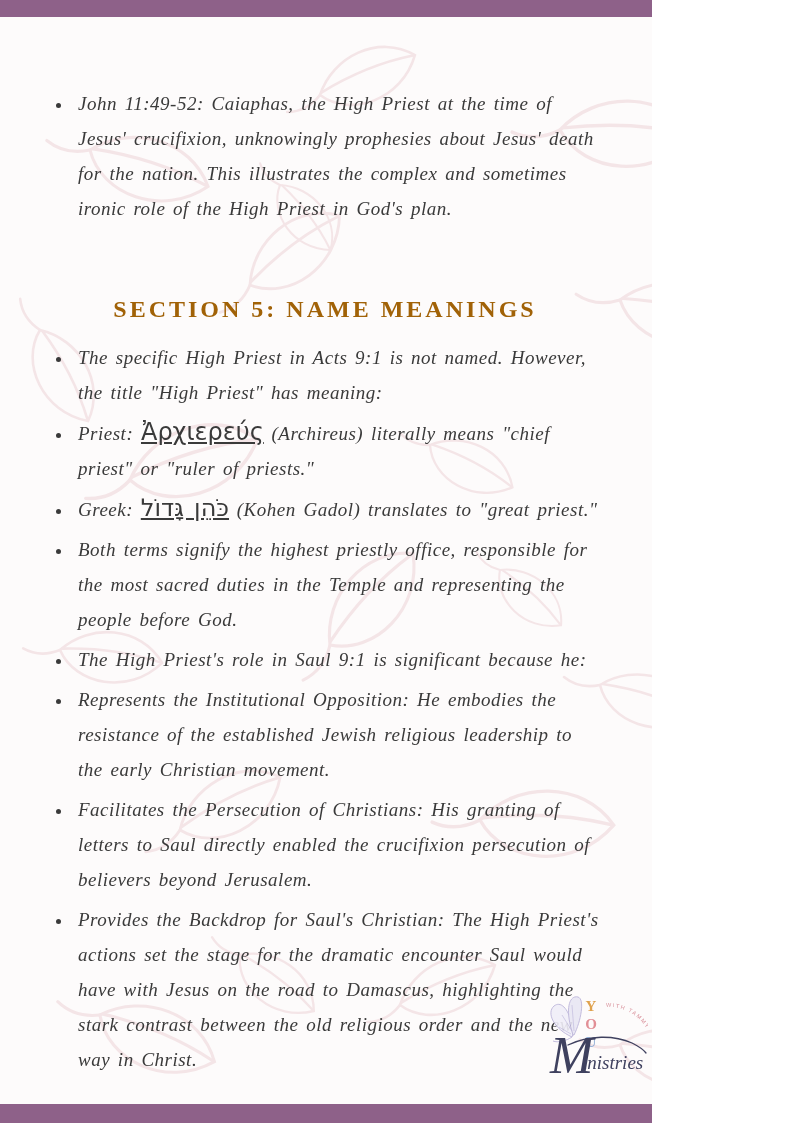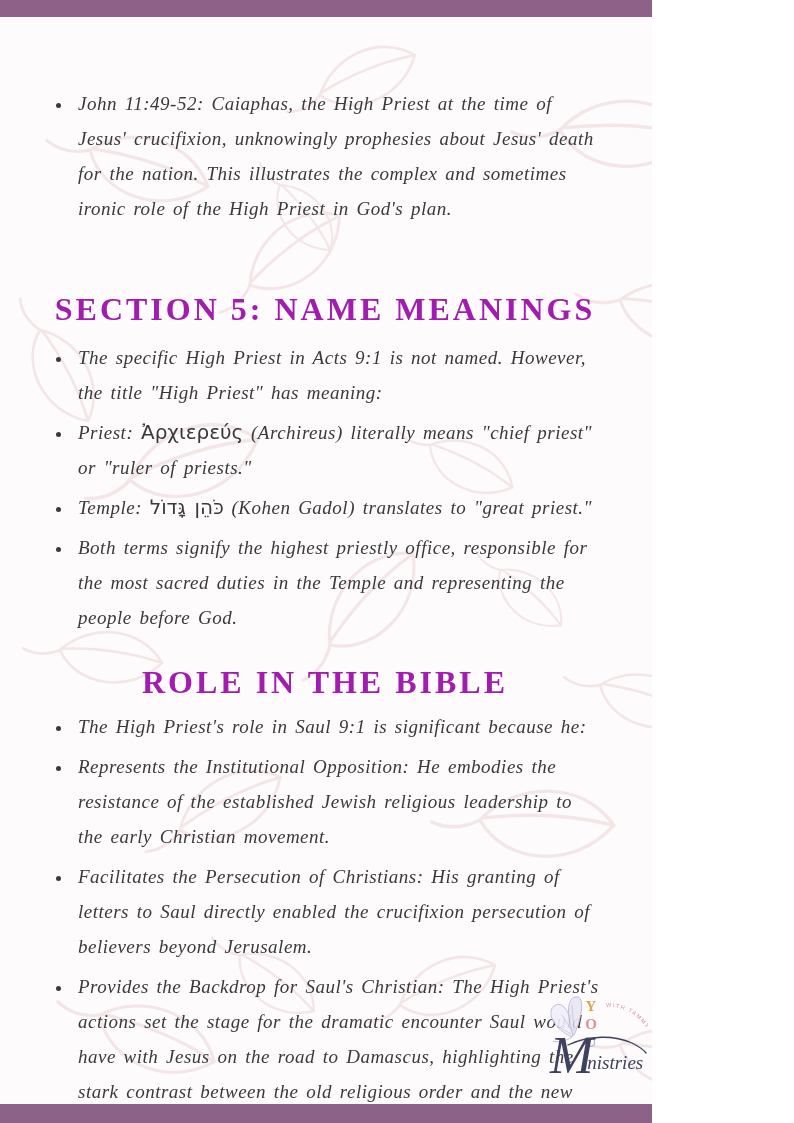--- a/index.html
+++ b/index.html
@@ -44,31 +44,32 @@
     line-height: 35px;
     letter-spacing: 0.5px;
     word-spacing: 2.5px;
   }
   ul.bullets li { padding-left: 6px; margin-bottom: 5px; }
   ul.bullets li::marker { color: #3a3a3a; font-size: 0.85em; }
 
   .sans-inline {
     font-family: "DejaVu Sans", sans-serif;
     font-style: normal;
-    font-size: 20px;
+    font-size: 24px;
     letter-spacing: 0px;
+    text-decoration: underline;
   }
 
   .section-heading {
     margin: 0;
     text-align: center;
-    color: #a21caf;
+    color: #a16207;
     font-weight: bold;
     font-style: normal;
-    font-size: 32px;
+    font-size: 24px;
     line-height: 34px;
     letter-spacing: 3px;
   }
   .section-heading.first { margin-top: 66px; margin-bottom: 14px; }
   .section-heading.second { margin-top: 30px; margin-bottom: 10px; }
 
   .logo {
     position: absolute;
     right: 4px; bottom: 28px;
     width: 104px; height: 106px;
@@ -126,28 +127,27 @@
     <h2 class="section-heading first">SECTION 5: NAME MEANINGS</h2>
 
     <ul class="bullets">
       <li>
         <span>The specific High Priest in Acts 9:1 is not named. However, the title "High Priest" has meaning:</span>
       </li>
       <li>
         <span>Priest: </span><span class="sans-inline">Ἀρχιερεύς</span><span> (Archireus) literally means "chief priest" or "ruler of priests."</span>
       </li>
       <li>
-        <span>Temple: </span><span class="sans-inline" dir="rtl">כֹּהֵן גָּדוֹל</span><span> (Kohen Gadol) translates to "great priest."</span>
+        <span>Greek: </span><span class="sans-inline" dir="rtl">כֹּהֵן גָּדוֹל</span><span> (Kohen Gadol) translates to "great priest."</span>
       </li>
       <li>
         <span>Both terms signify the highest priestly office, responsible for the most sacred duties in the Temple and representing the people before God.</span>
       </li>
     </ul>
 
-    <h2 class="section-heading second">ROLE IN THE BIBLE</h2>
 
     <ul class="bullets">
       <li>
         <span>The High Priest's role in Saul 9:1 is significant because he:</span>
       </li>
       <li>
         <span>Represents the Institutional Opposition: He embodies the resistance of the established Jewish religious leadership to the early Christian movement.</span>
       </li>
       <li>
         <span>Facilitates the Persecution of Christians: His granting of letters to Saul directly enabled the crucifixion persecution of believers beyond Jerusalem.</span>

